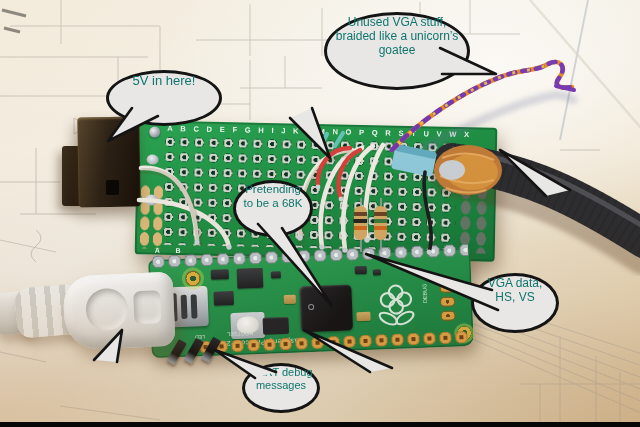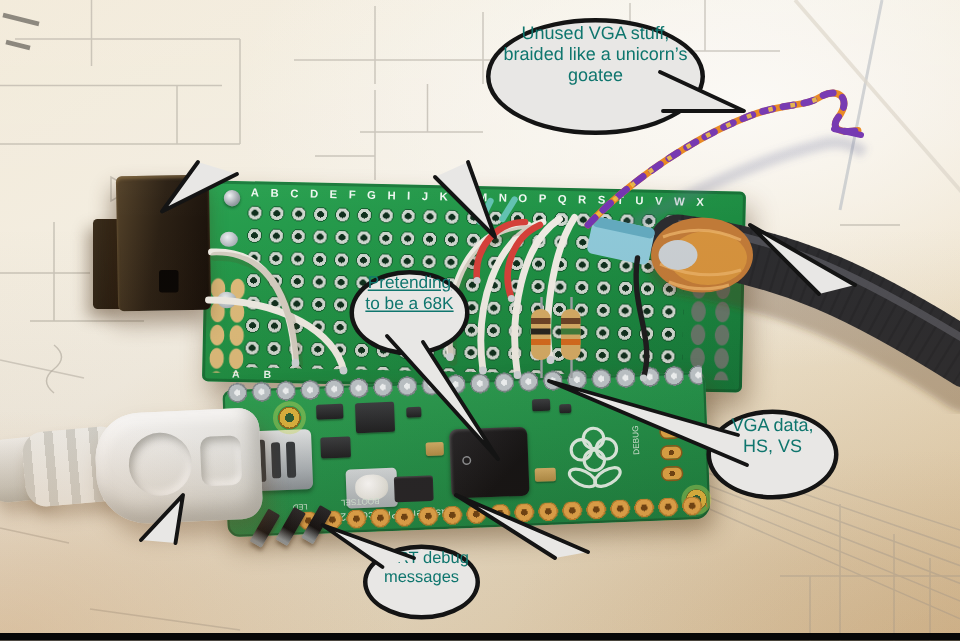--- a/index.html
+++ b/index.html
@@ -108,21 +108,21 @@
   
   .tails{z-index:42;pointer-events:none;}
   .bubble{border-radius:50%;background:#e8e7e5;border:3px solid #141414;z-index:41;
     display:flex;align-items:flex-start;justify-content:center;text-align:center;
     color:#0f766e;font-size:12px;line-height:1.18;}
   .bubble span{position:static;white-space:pre-line;}
   .b-power{left:106px;top:70px;width:116px;height:56px;font-size:13px;}
   .b-manky{left:214px;top:56px;width:118px;height:78px;}
   .b-unused{left:324px;top:12px;width:146px;height:78px;}
   .b-half{left:518px;top:178px;width:118px;height:78px;}
-  .b-cpu{left:233px;top:180px;width:80px;height:57px;font-size:11.5px;text-decoration:underline;}
+  .b-cpu{left:233px;top:180px;width:80px;height:57px;font-size:11.5px;}
   .b-vgadata{left:471px;top:273px;width:88px;height:60px;}
   .b-usb{left:57px;top:349px;width:96px;height:63px;}
   .b-uart{left:242px;top:363px;width:78px;height:50px;font-size:11px;}
   .b-missile{left:354px;top:360px;width:70px;height:56px;font-size:11px;}
   .bottom-bar{left:0;bottom:0;width:640px;height:5px;background:#070707;z-index:50;}
 </style>
 </head>
 <body>
 
 <div class="stage">
@@ -325,20 +325,23 @@
       <circle cx="345" cy="250" r="2.6"></circle>
         <circle cx="367" cy="240" r="2.6"></circle>
       <circle cx="318" cy="187" r="2.4"></circle>
         <circle cx="341" cy="199" r="2.4"></circle>
       <circle cx="429" cy="252" r="2.4"></circle>
     </g>
   </svg>
 
   <div class="light"></div>
 
+  <div class="bubble b-power">
+      <span>5V in here!</span>
+    </div>
   <div class="bubble b-unused">
       <span>Unused VGA stuff,
 braided like a unicorn’s
 goatee</span>
     </div>
   <div class="bubble b-cpu">
       <span>Pretending
 to be a 68K</span>
     </div>
   <div class="bubble b-vgadata">

